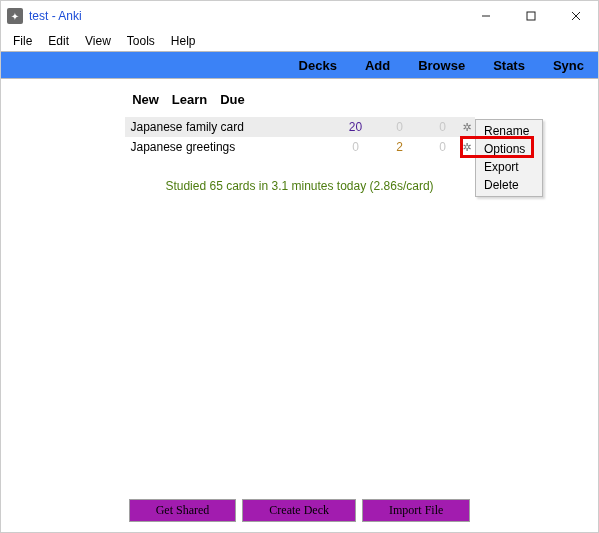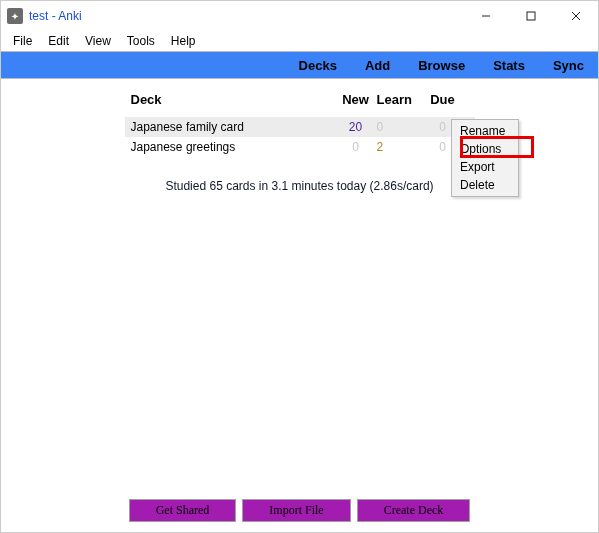--- a/index.html
+++ b/index.html
@@ -92,48 +92,48 @@
     margin: 10px auto 0 auto;
   }
   .deck-header {
     display: flex;
     font-weight: 700;
     font-size: 13px;
     padding: 2px 0 10px 0;
   }
   .col-deck { flex: 0 0 210px; padding-left: 6px; }
   .col-new { flex: 0 0 42px; text-align: center; }
-  .col-learn { flex: 0 0 46px; text-align: left; }
+  .col-learn { flex: 0 0 46px; text-align: center; }
   .col-due { flex: 0 0 40px; text-align: center; }
   .col-gear { flex: 0 0 16px; }
 
   .deck-row {
     display: flex;
     align-items: center;
     height: 20px;
     font-size: 12px;
   }
   .deck-row.selected { background: #ececec; }
   .deck-row .col-deck a { color: #000; text-decoration: none; }
   .val-new   { color: #4c1d95; }
   .val-learn { color: #b57e1d; }
   .val-zero  { color: #c8c8c8; }
 
   .gear-icon { color: #777; font-size: 11px; cursor: pointer; }
   .study-msg {
     text-align: center;
     margin-top: 22px;
     font-size: 12px;
-    color: #0f172a;
+    color: #4d7c0f;
   }
 
   
   .context-menu {
     position: absolute;
-    left: 450px;
+    left: 474px;
     top: 118px;
     width: 68px;
     background: #f2f2f2;
     border: 1px solid #b7b7b7;
     box-shadow: 2px 2px 2px rgba(0,0,0,0.15);
     padding: 2px;
     font-size: 12px;
   }
   .context-menu .ctx-item {
     padding: 2px 6px;
@@ -206,21 +206,20 @@
   <div class="tab">Decks</div>
   <div class="tab">Add</div>
   <div class="tab">Browse</div>
   <div class="tab">Stats</div>
   <div class="tab">Sync</div>
 </div>
 
 <div class="main">
   <div class="deck-table">
     <div class="deck-header">
-      <div class="col-deck">Deck</div>
       <div class="col-new">New</div>
       <div class="col-learn">Learn</div>
       <div class="col-due">Due</div>
       <div class="col-gear"></div>
     </div>
 
     <div class="deck-row selected">
       <div class="col-deck"><a>Japanese family card</a></div>
       <div class="col-new"><span class="val-new">20</span></div>
       <div class="col-learn"><span class="val-zero">0</span></div>
@@ -243,15 +242,15 @@
 <div class="context-menu">
   <div class="ctx-item">Rename</div>
   <div class="ctx-item">Options</div>
   <div class="ctx-item">Export</div>
   <div class="ctx-item">Delete</div>
 </div>
 <div class="highlight-box"></div>
 
 <div class="footer">
   <button>Get Shared</button>
+  <button>Create Deck</button>
   <button>Import File</button>
-  <button>Create Deck</button>
 </div>
 
 </body></html>

